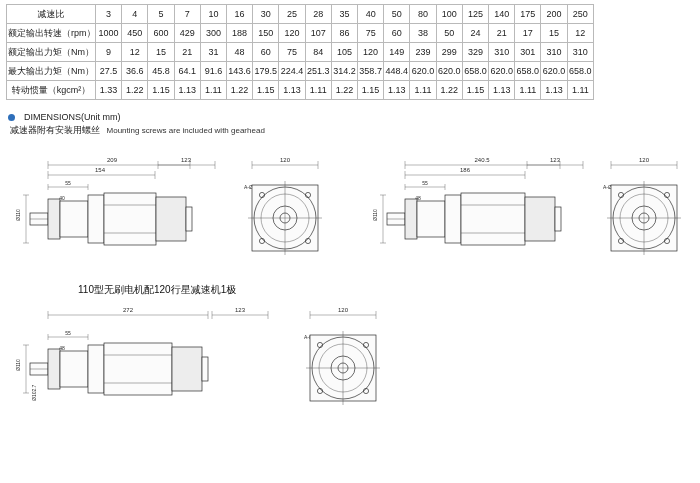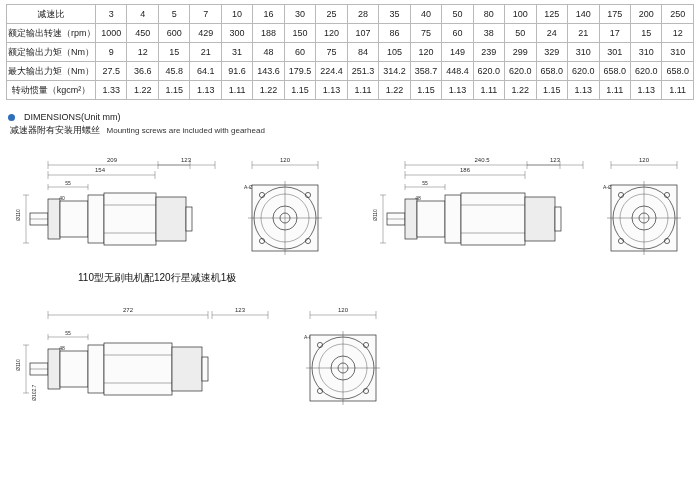--- a/index.html
+++ b/index.html
@@ -8,21 +8,21 @@
     background:#ffffff;
     font-family:"Liberation Sans","DejaVu Sans",sans-serif;
     color:#1a1a1a;
     overflow:hidden;
     position:relative;
   }
   
   .spec-wrap{padding:4px 6px 0 6px;}
   table.spec{
     border-collapse:collapse;
-    width:688px;
+    width:588px;
     table-layout:fixed;
     font-size:9px;
   }
   table.spec td{
     border:1px solid #b9b9b9;
     text-align:center;
     height:18px;
     padding:0 1px;
     white-space:nowrap;
     color:#222;
@@ -261,21 +261,21 @@
       <circle class="lnt" cx="285" cy="75" r="24" fill="none"></circle>
       <circle class="ln body-f" cx="285" cy="75" r="12"></circle>
       <circle class="ln" cx="285" cy="75" r="5" fill="#ffffff"></circle>
       <circle class="ln" cx="262" cy="52" r="2.6" fill="#fff"></circle>
       <circle class="ln" cx="308" cy="52" r="2.6" fill="#fff"></circle>
       <circle class="ln" cx="262" cy="98" r="2.6" fill="#fff"></circle>
       <circle class="ln" cx="308" cy="98" r="2.6" fill="#fff"></circle>
       <line class="lnt" x1="285" y1="38" x2="285" y2="112"></line>
       <line class="lnt" x1="248" y1="75" x2="322" y2="75"></line>
     </svg>
-    <div class="caption" style="left:78px;top:128px;">110型无刷电机配120行星减速机1极</div>
+    <div class="caption" style="left:78px;top:140px;">110型无刷电机配120行星减速机1极</div>
 
     <svg width="340" height="130" style="position:absolute;left:355;top:0;left:355px;">
       <line class="dim" x1="50" y1="22" x2="205" y2="22"></line>
       <line class="dim" x1="50" y1="18" x2="50" y2="26"></line>
       <line class="dim" x1="205" y1="18" x2="205" y2="26"></line>
       <text class="txt6" x="127" y="19" text-anchor="middle">240.5</text>
       <line class="dim" x1="50" y1="32" x2="170" y2="32"></line>
       <line class="dim" x1="50" y1="28" x2="50" y2="36"></line>
       <line class="dim" x1="170" y1="28" x2="170" y2="36"></line>
       <text class="txt6" x="110" y="29" text-anchor="middle">186</text>

